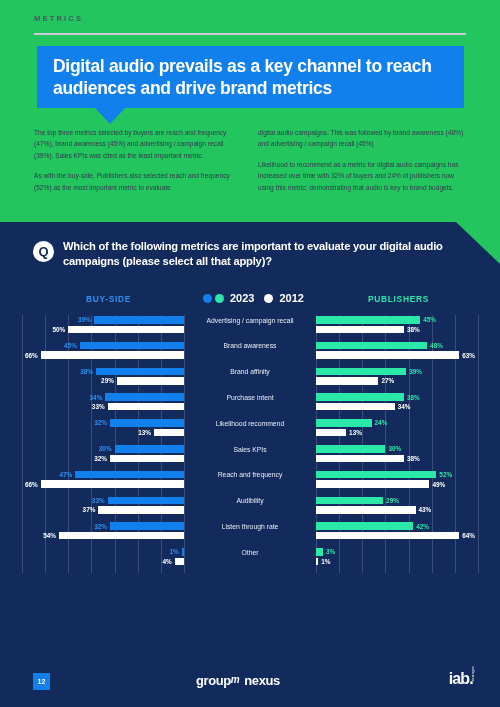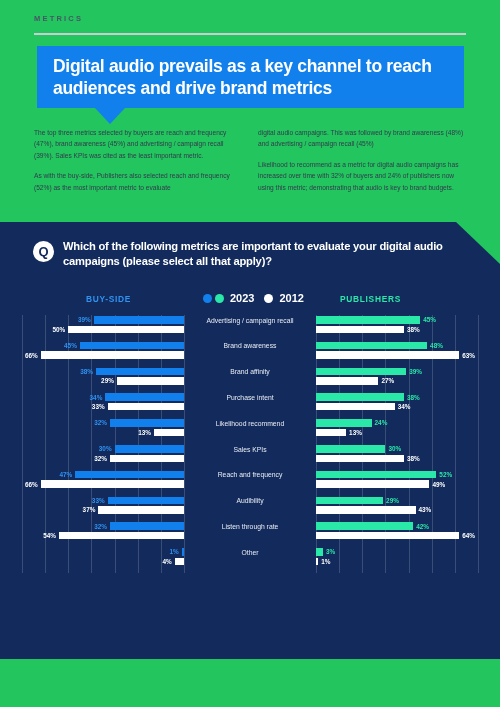--- a/index.html
+++ b/index.html
@@ -57,21 +57,21 @@
     font-size: 13px; font-weight: 700; line-height: 21px; text-align: center;
     margin-top: 2px;
   }
   .q-text { color: #fff; font-size: 11.2px; font-weight: 700; line-height: 14.5px; letter-spacing: -0.2px; }
 
   .sidehead {
     position: absolute; top: 72px;
     font-size: 8.4px; font-weight: 700; letter-spacing: 0.7px;
   }
   .sidehead.buy  { left: 86px;  color: #2f93f2; }
-  .sidehead.pub  { left: 340px; color: #2ae8a8; }
+  .sidehead.pub  { left: 368px; color: #2ae8a8; }
 
   .legend { position: absolute; left: 203px; top: 70px; display: flex; align-items: center; gap: 4px; }
   .legend .dot { width: 9px; height: 9px; border-radius: 50%; display: inline-block; }
   .legend .dot.blue  { background: #1280ec; }
   .legend .dot.green { background: #2ae8a8; margin-left: -1px; }
   .legend .dot.white { background: #ffffff; margin-left: 6px; }
   .legend .lbl { color: #fff; font-size: 11px; font-weight: 700; margin-left: 2px; }
 
   
   .chart { position: absolute; left: 0; top: 93px; width: 500px; height: 265px; }
@@ -387,13 +387,23 @@
         </div>
 
       <div class="topmetrics">
         <div class="hd">TOP METRICS FOR BOTH SIDES:</div>
         <div class="li">1. Reach &amp; frequency</div>
 
       </div>
     </div>
   </div>
 
+  <div class="footer">
+    <div class="pagenum">12</div>
+    <div class="gm">
+      <span>group</span><span class="m">m</span><span class="nx">nexus</span>
+    </div>
+    <div class="iab">
+      <span>iab.</span>
+      <span class="eu">europe</span>
+    </div>
+  </div>
 </div>
 
 </body></html>

